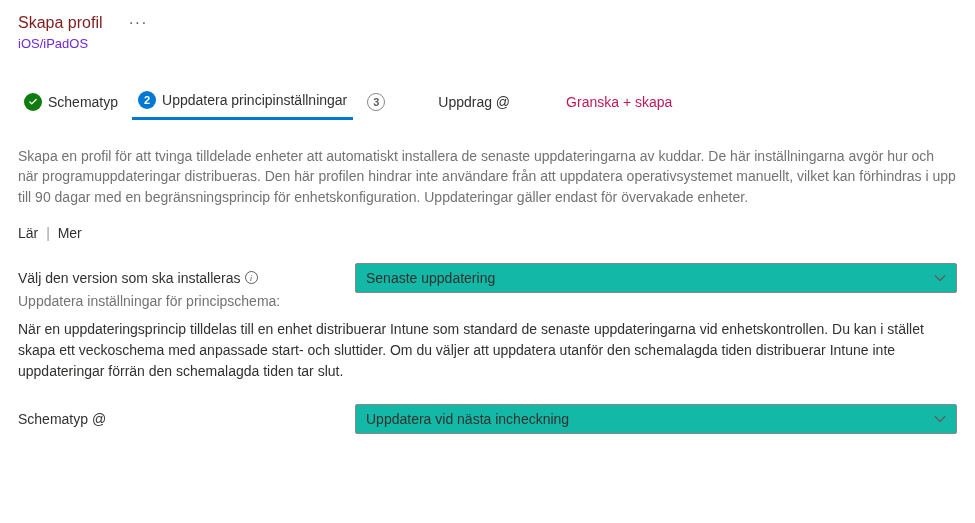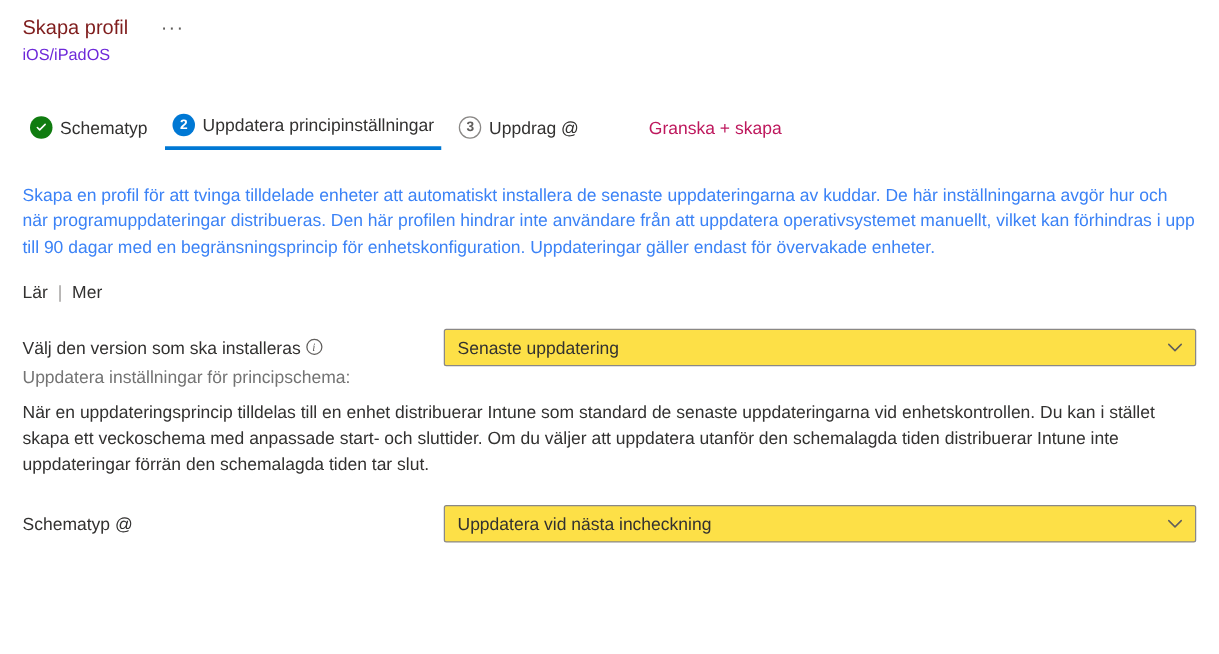--- a/index.html
+++ b/index.html
@@ -72,28 +72,28 @@
   }
   .step-icon.pending {
     background: #fff;
     color: #605e5c;
     border: 1px solid #8a8886;
   }
   .step-label {
     font-size: 14px;
     color: #323130;
   }
-  .step.future .step-label { color: #323130; }
+  .step.future .step-label { color: #323130; margin-left: 47px; }
   .step.review .step-label { color: #be185d; }
   .step-spacer { width: 28px; }
   .description {
     margin-top: 22px;
     font-size: 14px;
     line-height: 1.45;
-    color: #3b82f6;
+    color: #737373;
     max-width: 940px;
   }
   .learn-link {
     margin-top: 18px;
     font-size: 14px;
     color: #323130;
   }
   .learn-link .bar { color: #a19f9d; margin: 0 4px; }
   .form-row {
     display: flex;
@@ -127,21 +127,21 @@
     max-width: 608px;
     height: 30px;
     border: 1px solid #8a8886;
     border-radius: 2px;
     display: flex;
     align-items: center;
     justify-content: space-between;
     padding: 0 10px;
     font-size: 14px;
     color: #323130;
-    background: #fde047;
+    background: #14b8a6;
     cursor: pointer;
   }
   .select .chev {
     width: 12px;
     height: 12px;
   }
   .section-heading {
     font-size: 14px;
     color: #737373;
   }

